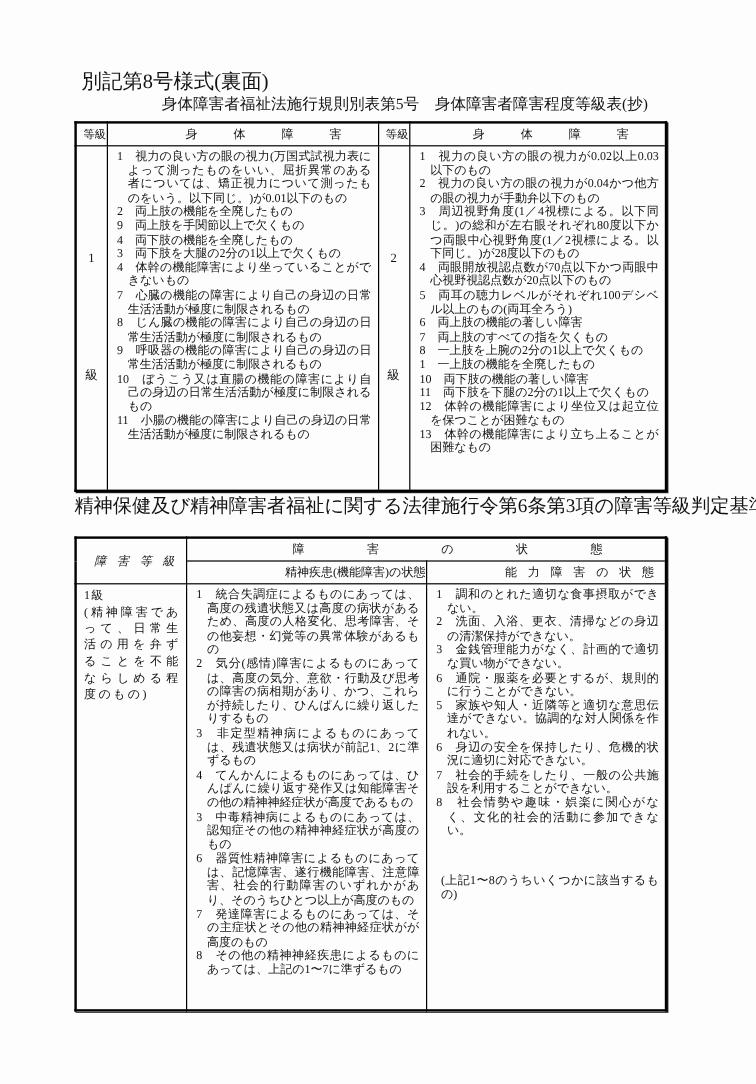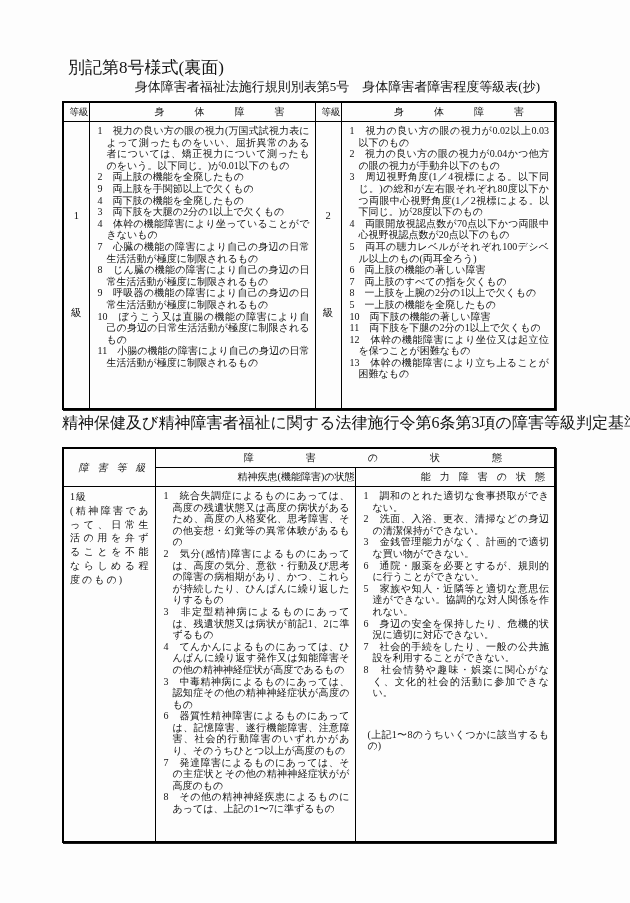--- a/index.html
+++ b/index.html
@@ -93,21 +93,21 @@
       </td>
       <td class="body items">
             <div class="item">1　視力の良い方の眼の視力が0.02以上0.03以下のもの</div>
             <div class="item">2　視力の良い方の眼の視力が0.04かつ他方の眼の視力が手動弁以下のもの</div>
             <div class="item">3　周辺視野角度(1／4視標による。以下同じ。)の総和が左右眼それぞれ80度以下かつ両眼中心視野角度(1／2視標による。以下同じ。)が28度以下のもの</div>
             <div class="item">4　両眼開放視認点数が70点以下かつ両眼中心視野視認点数が20点以下のもの</div>
             <div class="item">5　両耳の聴力レベルがそれぞれ100デシベル以上のもの(両耳全ろう)</div>
             <div class="item">6　両上肢の機能の著しい障害</div>
             <div class="item">7　両上肢のすべての指を欠くもの</div>
             <div class="item">8　一上肢を上腕の2分の1以上で欠くもの</div>
-            <div class="item">5　一上肢の機能を全廃したもの</div>
+            <div class="item">1　一上肢の機能を全廃したもの</div>
             <div class="item">10　両下肢の機能の著しい障害</div>
             <div class="item">11　両下肢を下腿の2分の1以上で欠くもの</div>
             <div class="item">12　体幹の機能障害により坐位又は起立位を保つことが困難なもの</div>
             <div class="item">13　体幹の機能障害により立ち上ることが困難なもの</div>
           </td>
     </tr>
   </tbody>
     </table>
 
   <div class="heading2">

